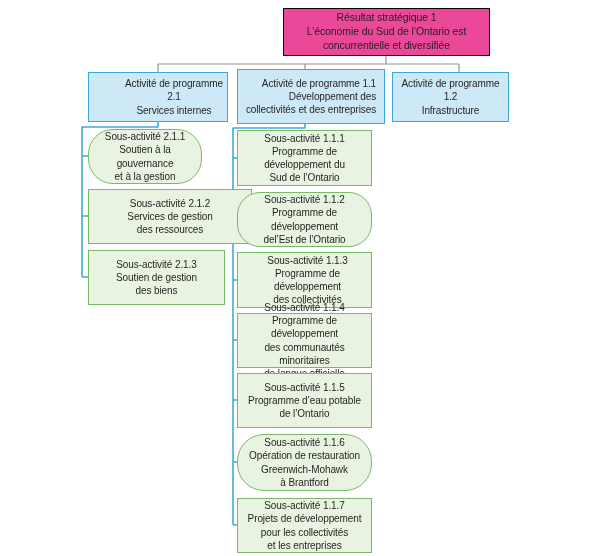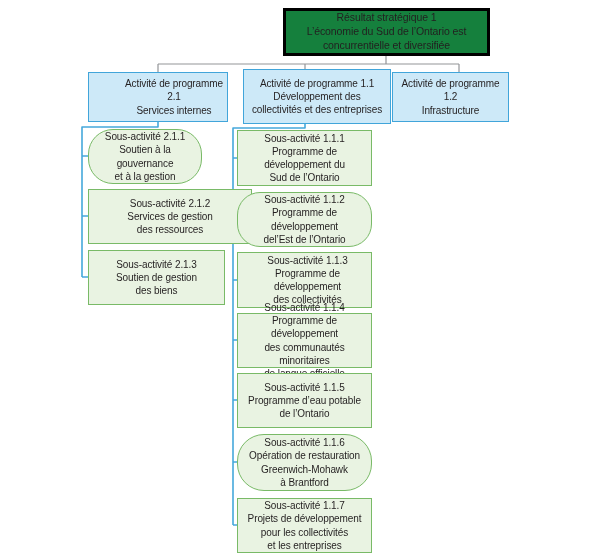--- a/index.html
+++ b/index.html
@@ -31,22 +31,22 @@
     justify-content: center;
     text-align: center;
     white-space: pre-line;
     color: #231f20;
     font-size: 10px;
     line-height: 1.32;
     letter-spacing: -0.1px;
     padding: 2px 3px;
   }
   .box.root {
-    background: #15803d;
-    border: 3px solid #000000;
+    background: #ec4899;
+    border: 1px solid #000000;
     font-size: 10.5px;
   }
   .box.program {
     background: #cde9f8;
     border: 1px solid #41a5da;
   }
   .box.sub {
     background: #e9f3e2;
     border: 1px solid #79ba67;
   }
@@ -64,21 +64,21 @@
 
     <path d="M305,124 V128 H233 V525 M233,158 H237 M233,219 H237 M233,280 H237 M233,340 H237 M233,400 H237 M233,462 H237 M233,525 H237" fill="none" stroke="#45a8db" stroke-width="1.6" stroke-linejoin="round"></path>
   </svg>
 
   <div class="box root" style="left:283px; top:8px; width:207px; height:48px;">Résultat stratégique 1
 L’économie du Sud de l’Ontario est
 concurrentielle et diversifiée</div>
 
   <div class="box program" style="left:88px; top:72px; width:140px; height:50px;padding-left:35px;">Activité de programme 2.1
 Services internes</div>
-  <div class="box program" style="left:243px; top:69px; width:148px; height:55px;">Activité de programme 1.1
+  <div class="box program" style="left:237px; top:69px; width:148px; height:55px;text-align:right;">Activité de programme 1.1
 Développement des
 collectivités et des entreprises</div>
   <div class="box program" style="left:392px; top:72px; width:117px; height:50px;">Activité de programme 1.2
 Infrastructure</div>
 
   <div class="box sub" style="left:88px; top:129px; width:114px; height:55px;border-radius:25px;">Sous-activité 2.1.1
 Soutien à la gouvernance
 et à la gestion</div>
   <div class="box sub" style="left:88px; top:189px; width:164px; height:55px;">Sous-activité 2.1.2
 Services de gestion

